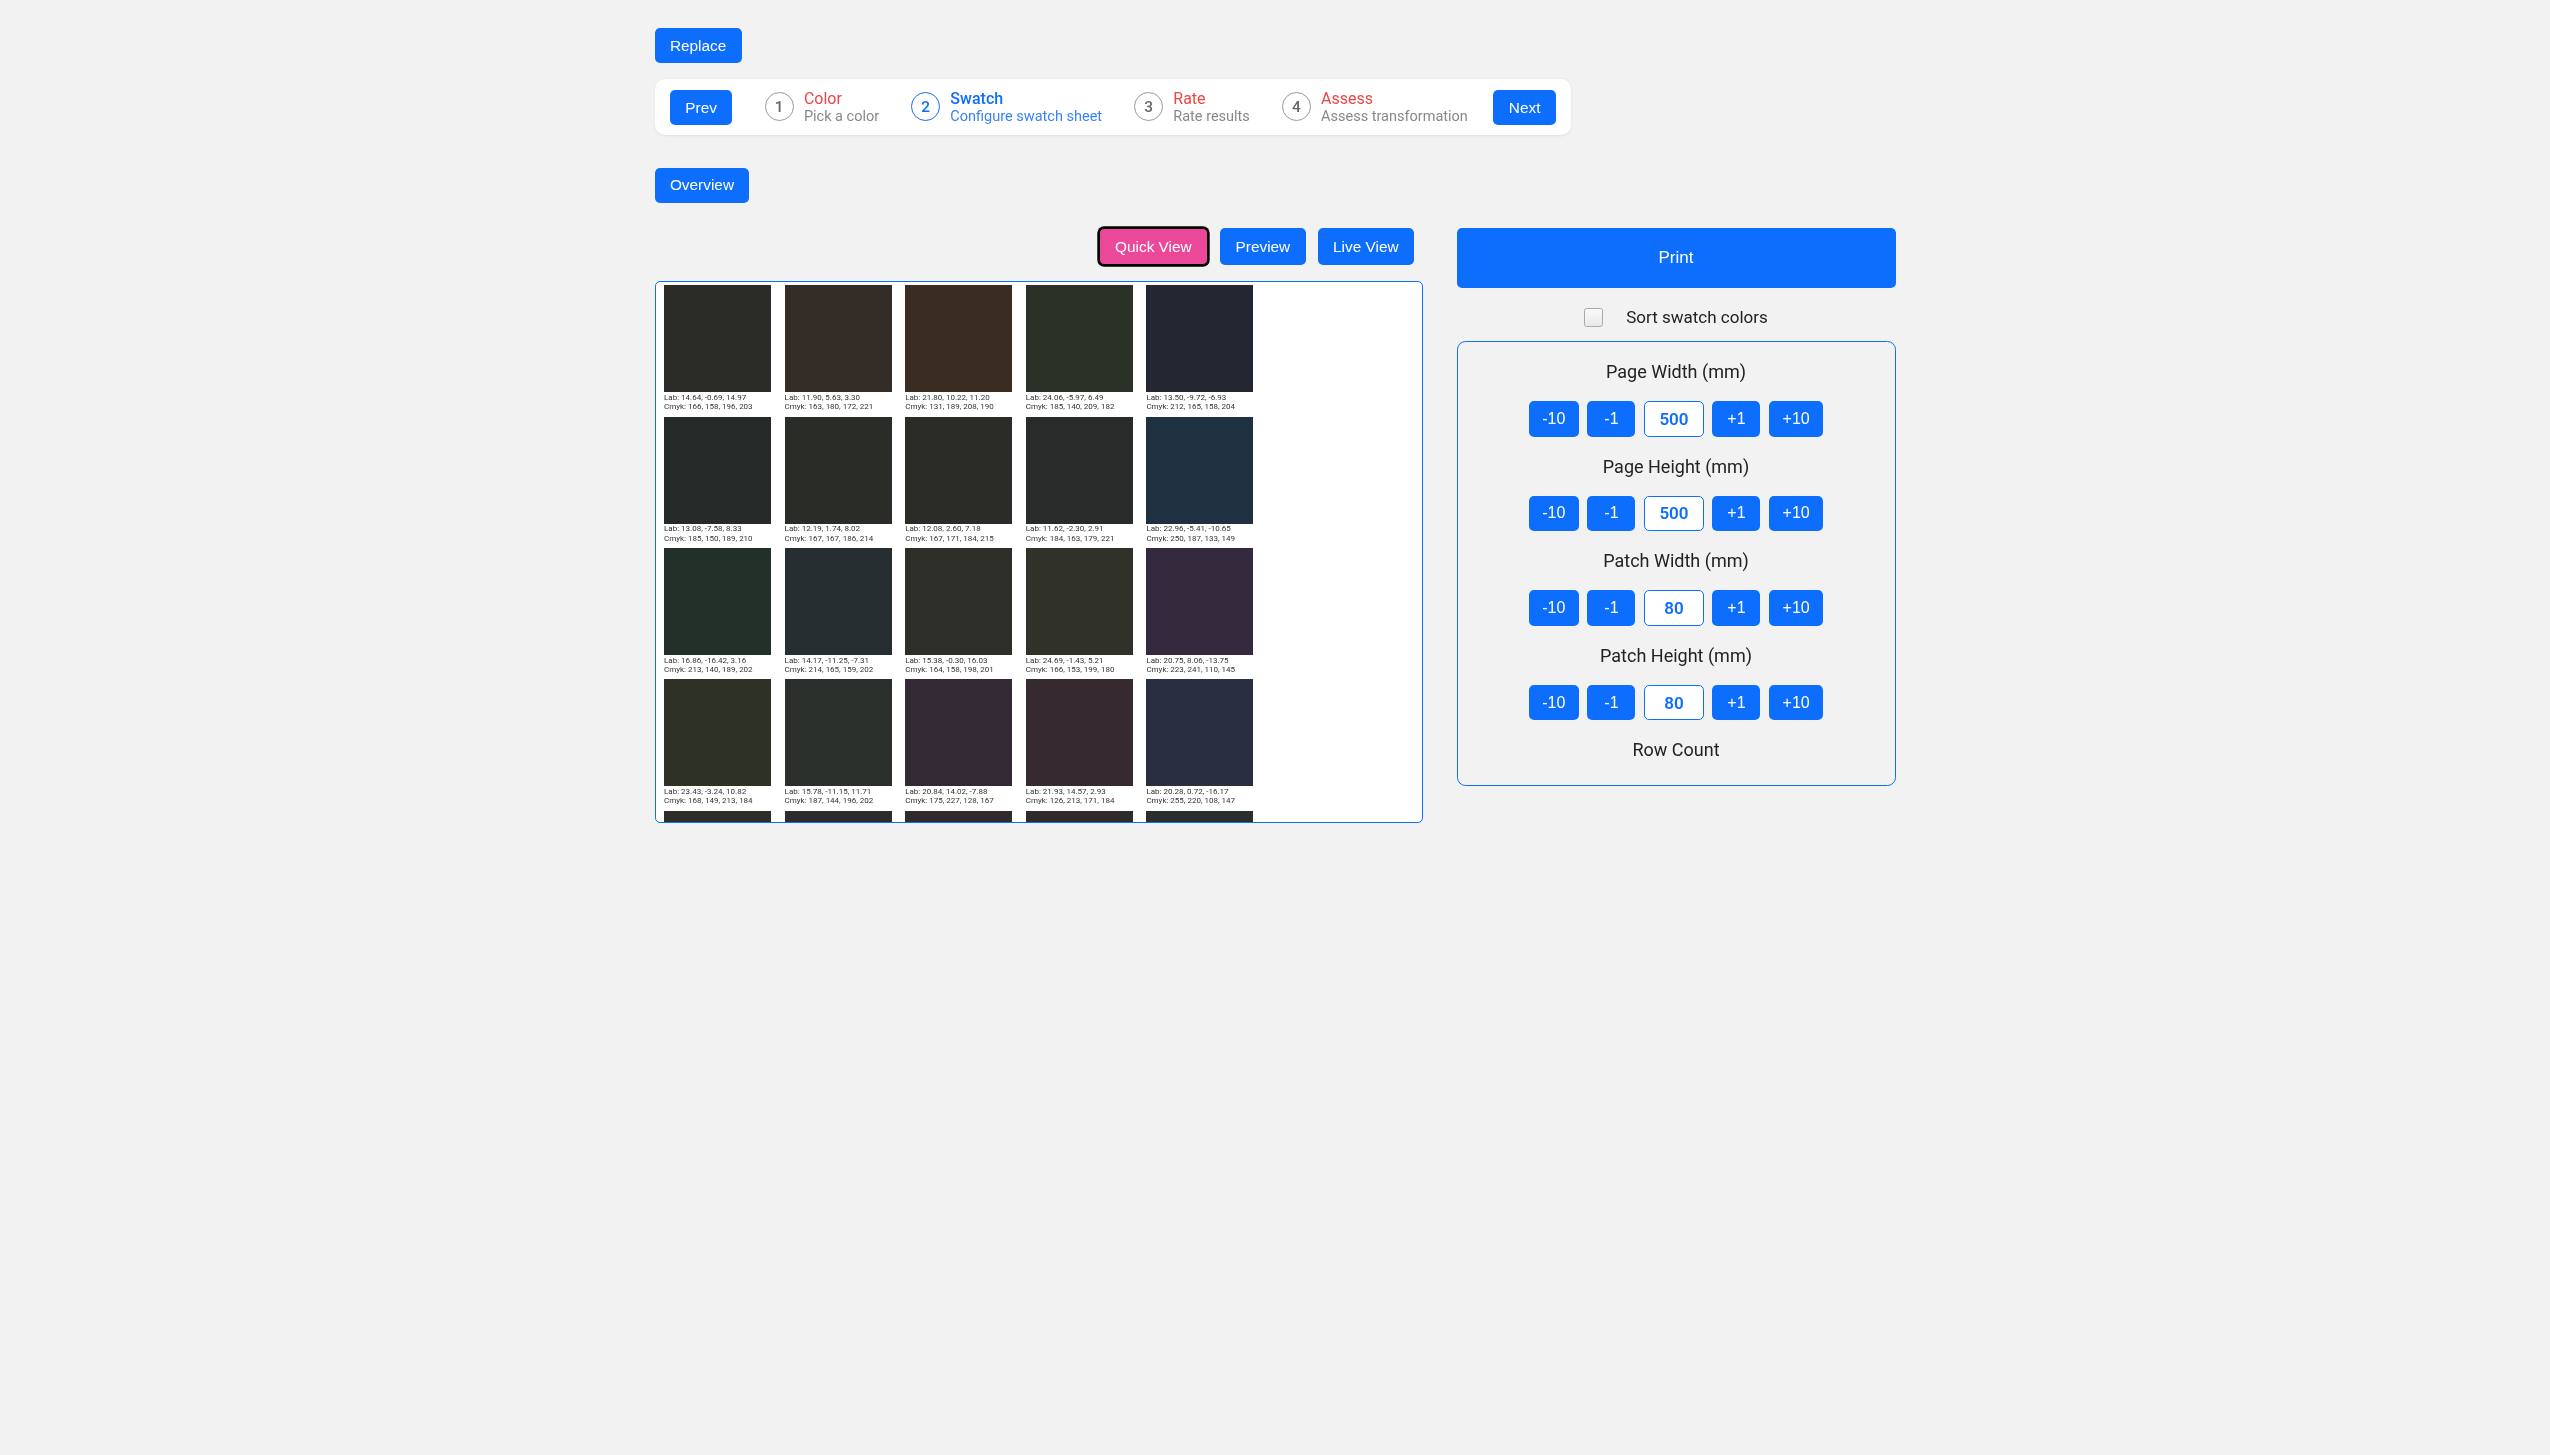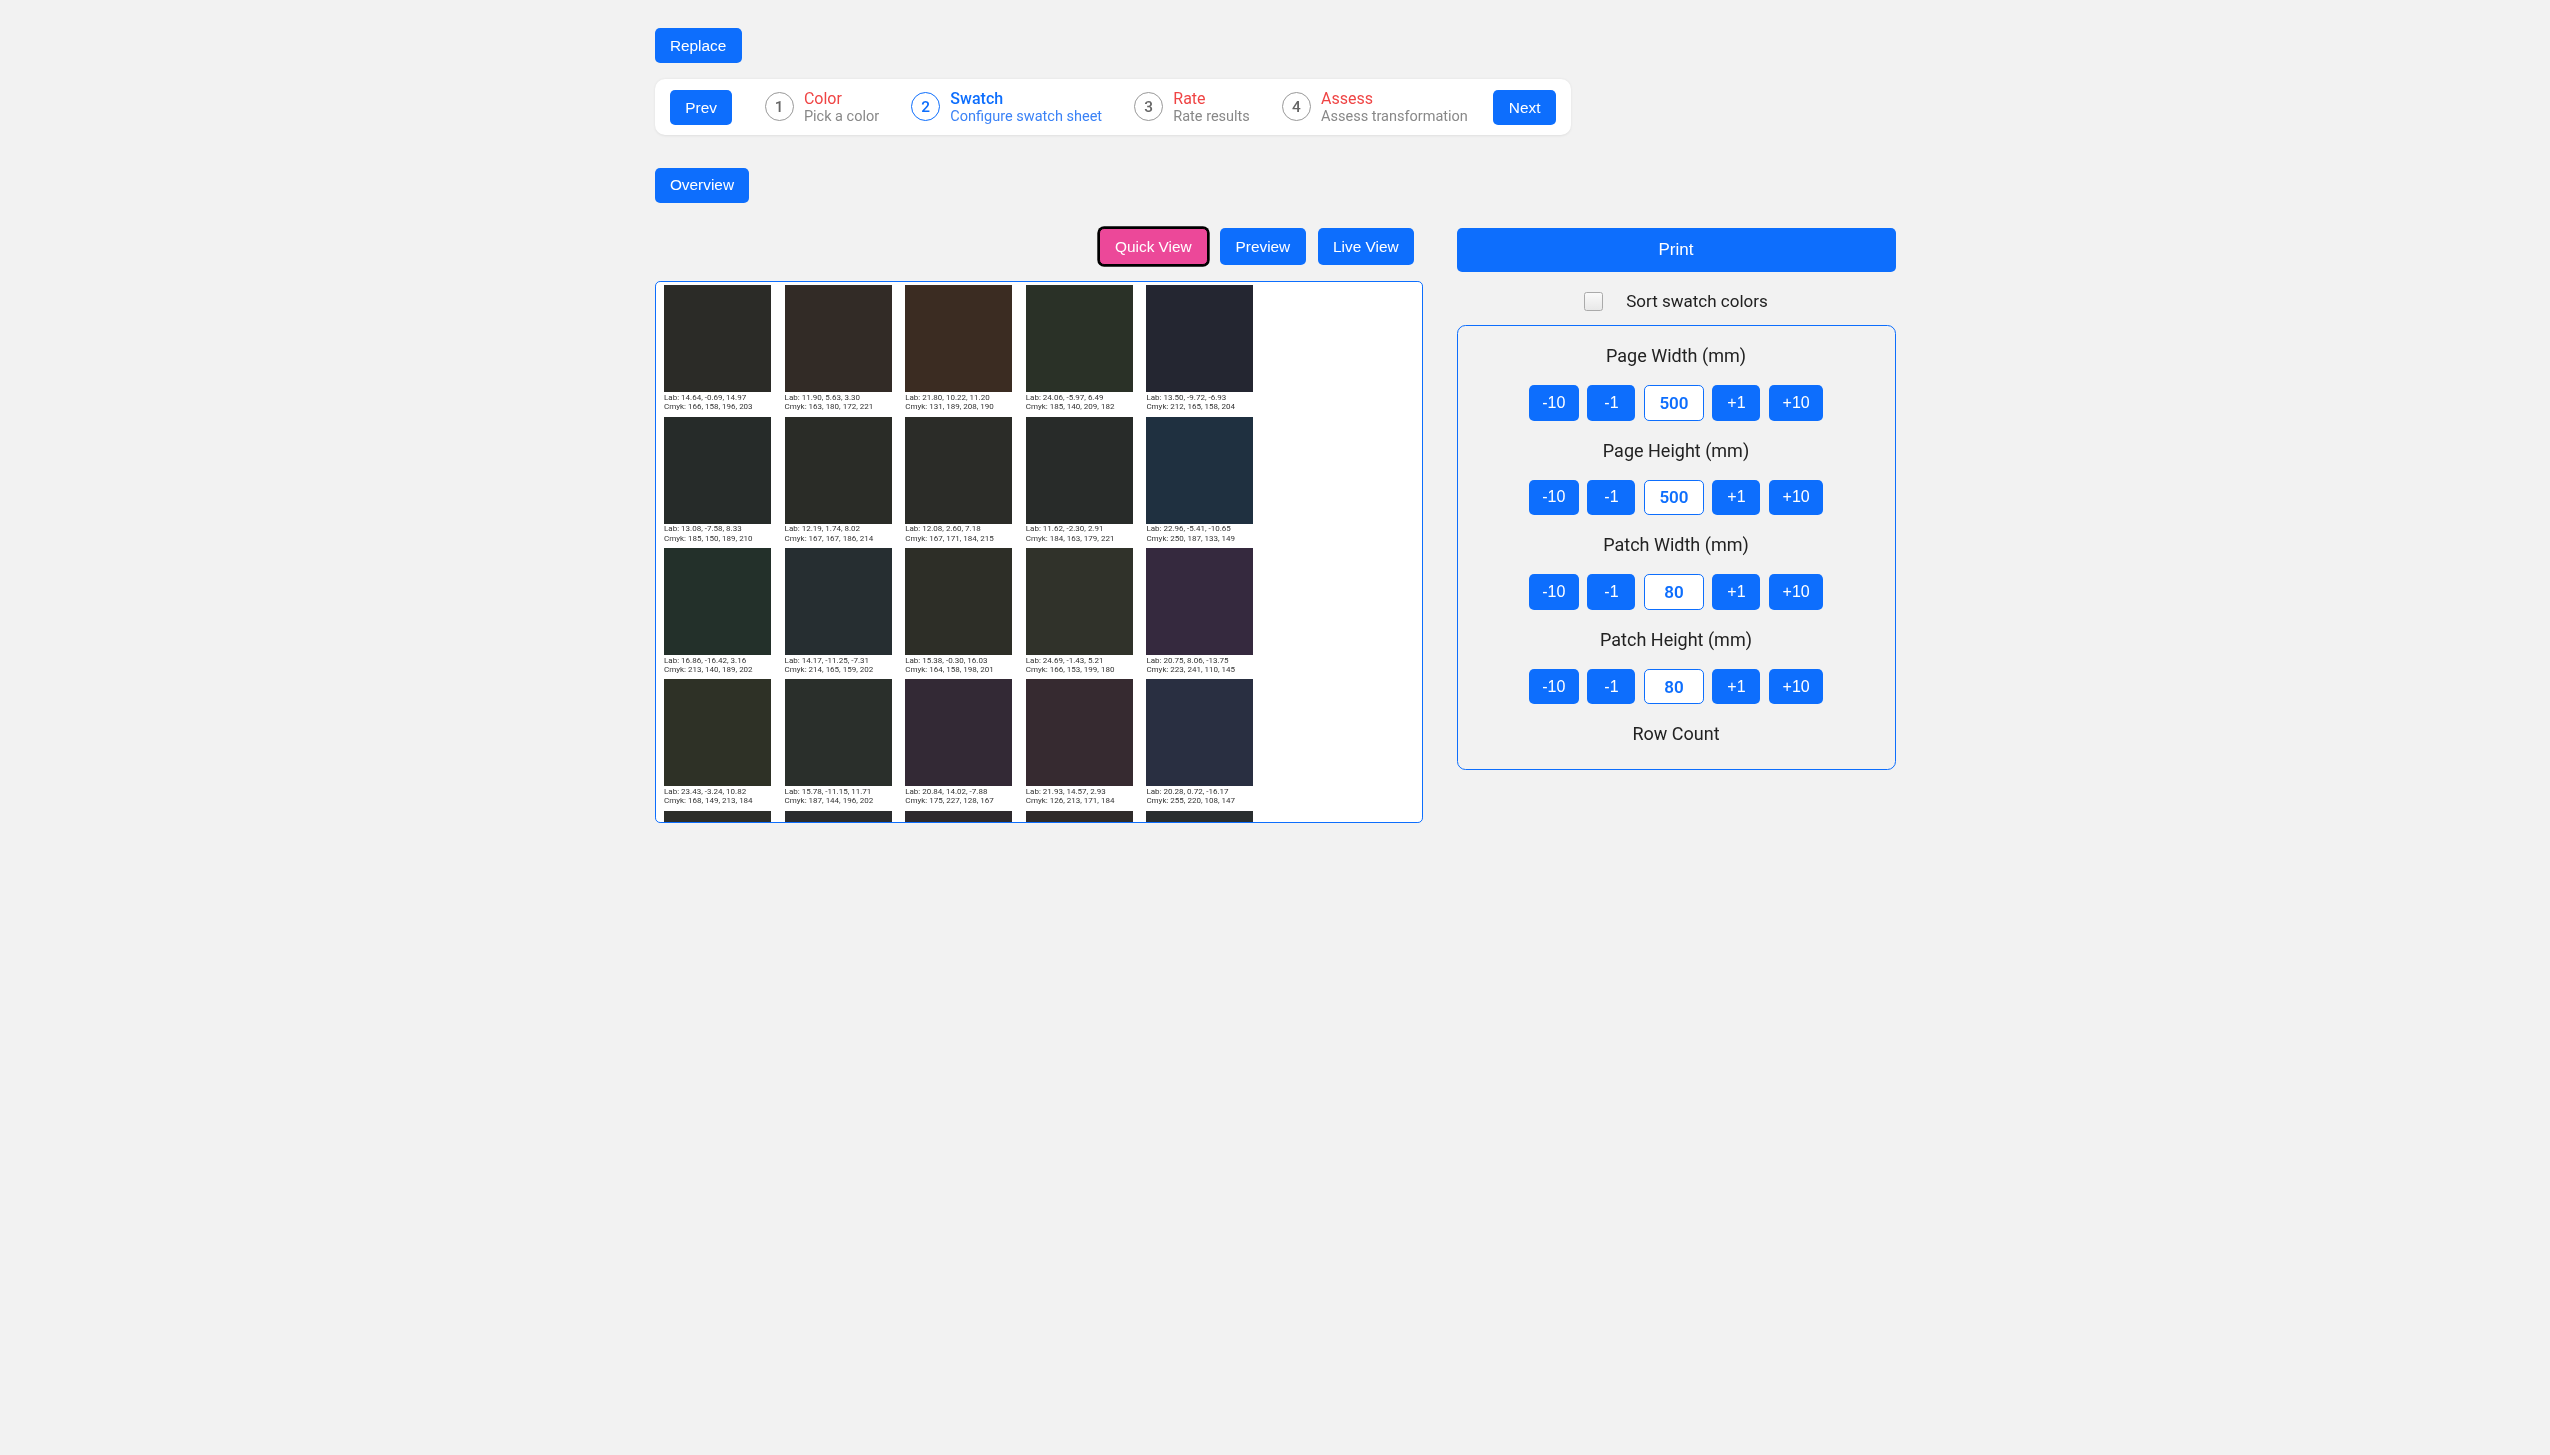--- a/index.html
+++ b/index.html
@@ -95,21 +95,21 @@
   }
   .swatch-grid {
     display: grid;
     grid-template-columns: repeat(5, 107px);
     gap: 3.4px 13.6px;
   }
   .swatch-cell { width: 107px; }
   .swatch-color { width: 107px; height: 107px; }
   .swatch-labels { font-size: 8px; color: #333; line-height: 1.15; padding: 0.9px 0 1.7px 0;}
   .right { flex: 1; min-width: 324px; display: flex; flex-direction: column; align-items: stretch; }
-  .print-btn { width: 100%; padding: 12px 0; font-size: 17px; border-radius: 5.1px; }
+  .print-btn { width: 100%; padding: 20px 0; font-size: 17px; border-radius: 5.1px; }
   .sort-row { display: flex; align-items: center; justify-content: center; gap: 23px; margin: 19px 0 13.6px 0; font-size: 17px;}
   .sort-row input[type="checkbox"] {
     width: 19px; height: 19px;
     border: 0.9px solid #aaa;
     background: linear-gradient(#fafafa,#e8e8e8);
     appearance: none;
     border-radius: 2.6px;
   }
   .params-panel {
     border: 0.9px solid #0d6efd;

